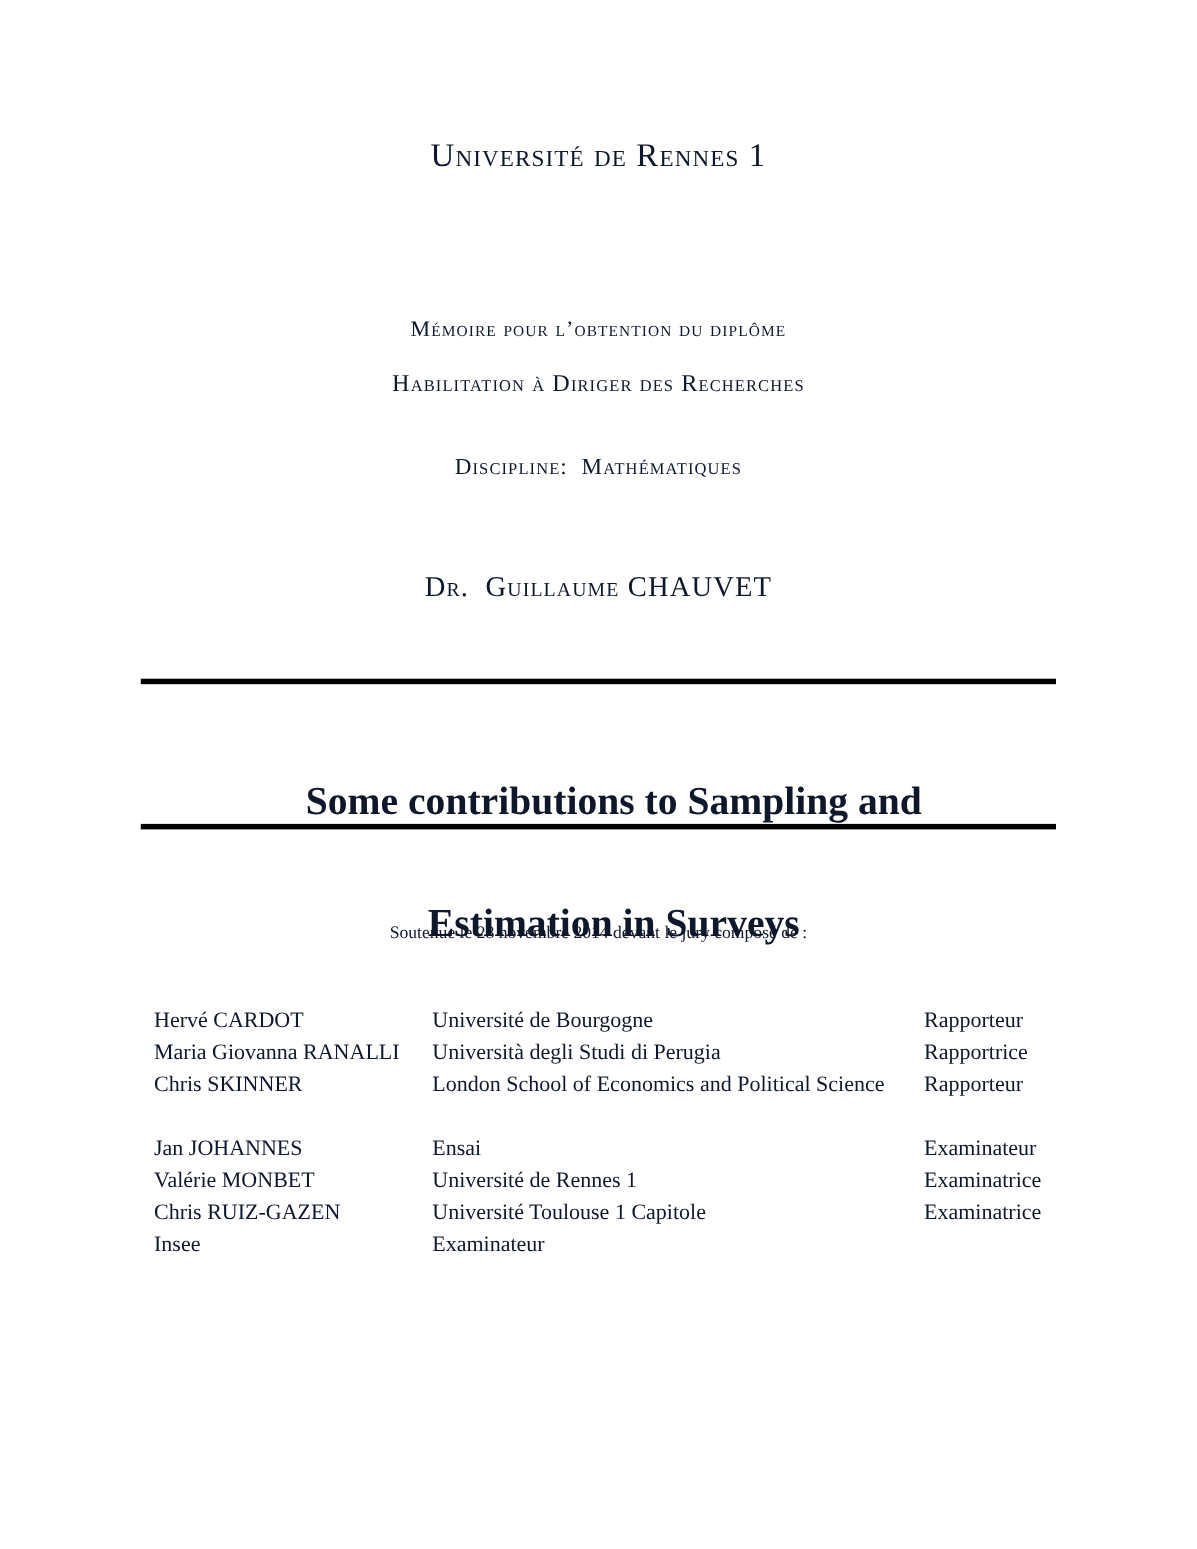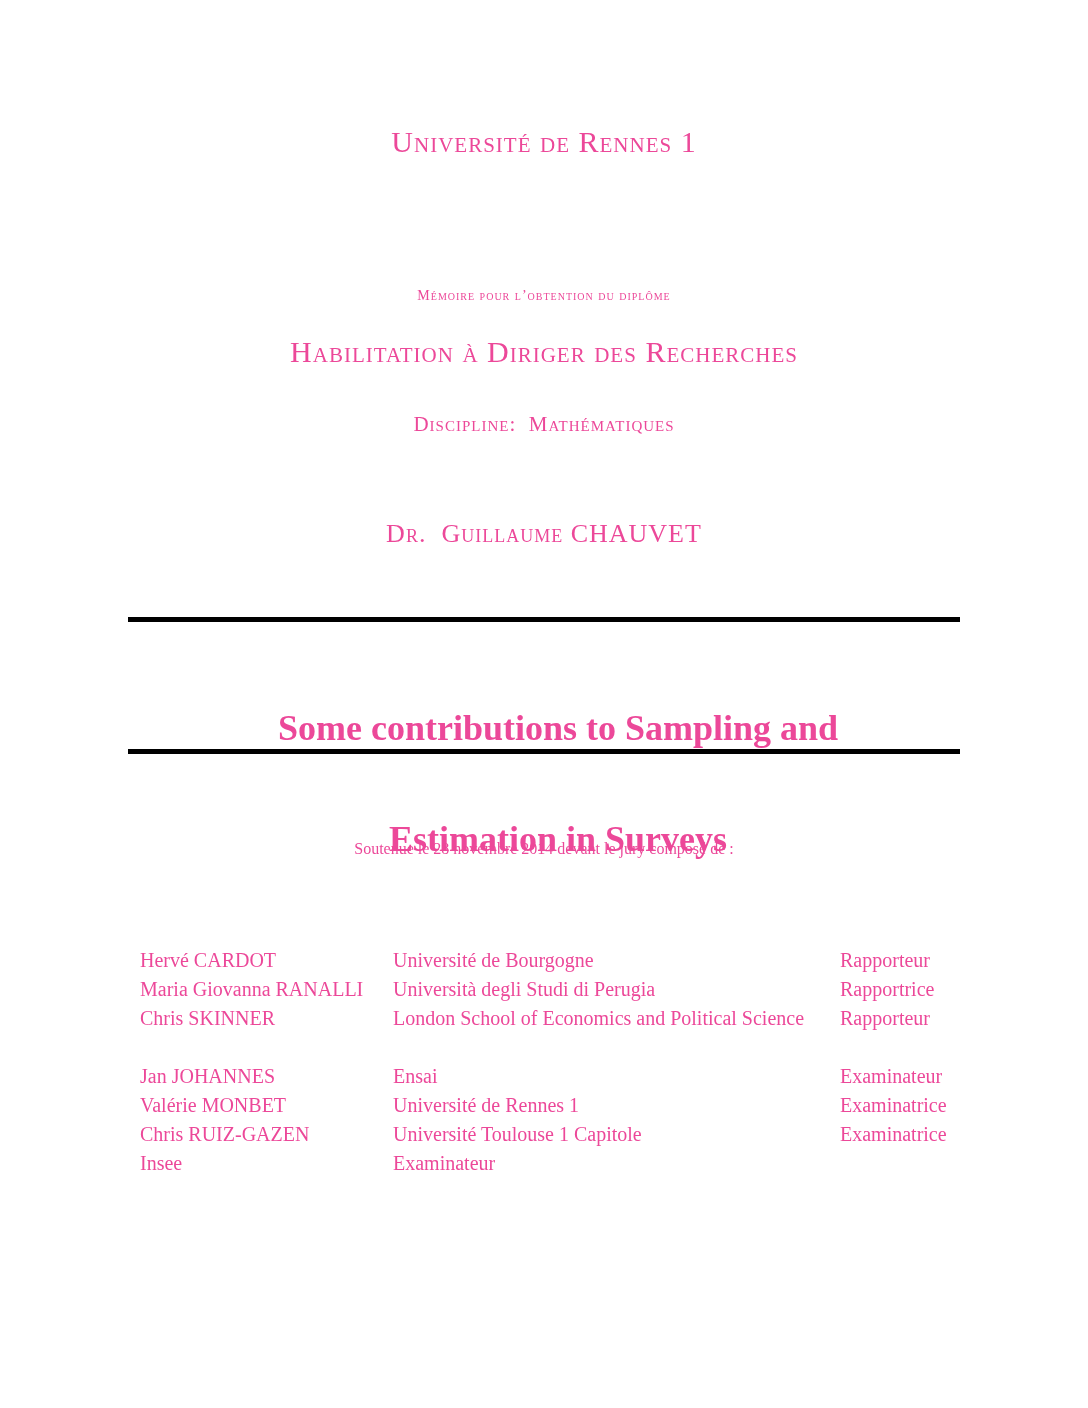--- a/index.html
+++ b/index.html
@@ -5,46 +5,46 @@
   html, body {
     margin: 0;
     padding: 0;
     background: #ffffff;
   }
   .page {
     position: relative;
     width: 1088px;
     height: 1408px;
     background: #ffffff;
-    color: #ec4899;
+    color: #0f172a;
     font-family: "Liberation Serif", "DejaVu Serif", serif;
     overflow: hidden;
   }
   .centered {
     position: absolute;
     left: 0;
     right: 0;
     text-align: center;
     white-space: pre;
   }
   .smallcaps {
     font-variant: small-caps;
     letter-spacing: 1px;
   }
   .university-line {
     top: 125px;
     font-size: 30px;
   }
   .memoire-line {
     top: 288px;
-    font-size: 14px;
+    font-size: 20px;
   }
   .degree-line {
     top: 335px;
-    font-size: 30px;
+    font-size: 22px;
   }
   .discipline-line {
     top: 412px;
     font-size: 21px;
   }
   .author-line {
     top: 519px;
     font-size: 26px;
   }
   .rule {
@@ -66,21 +66,20 @@
   .defense-line {
     top: 840px;
     font-size: 16px;
   }
   .jury-table {
     position: absolute;
     left: 140px;
     top: 914px;
     width: 832px;
     font-size: 20px;
-    margin-top: 32px;
   }
   .jury-row {
     display: grid;
     grid-template-columns: 253px 447px 1fr;
     line-height: 29px;
   }
   .jury-cell {
     white-space: nowrap;
     overflow: visible;
   }

